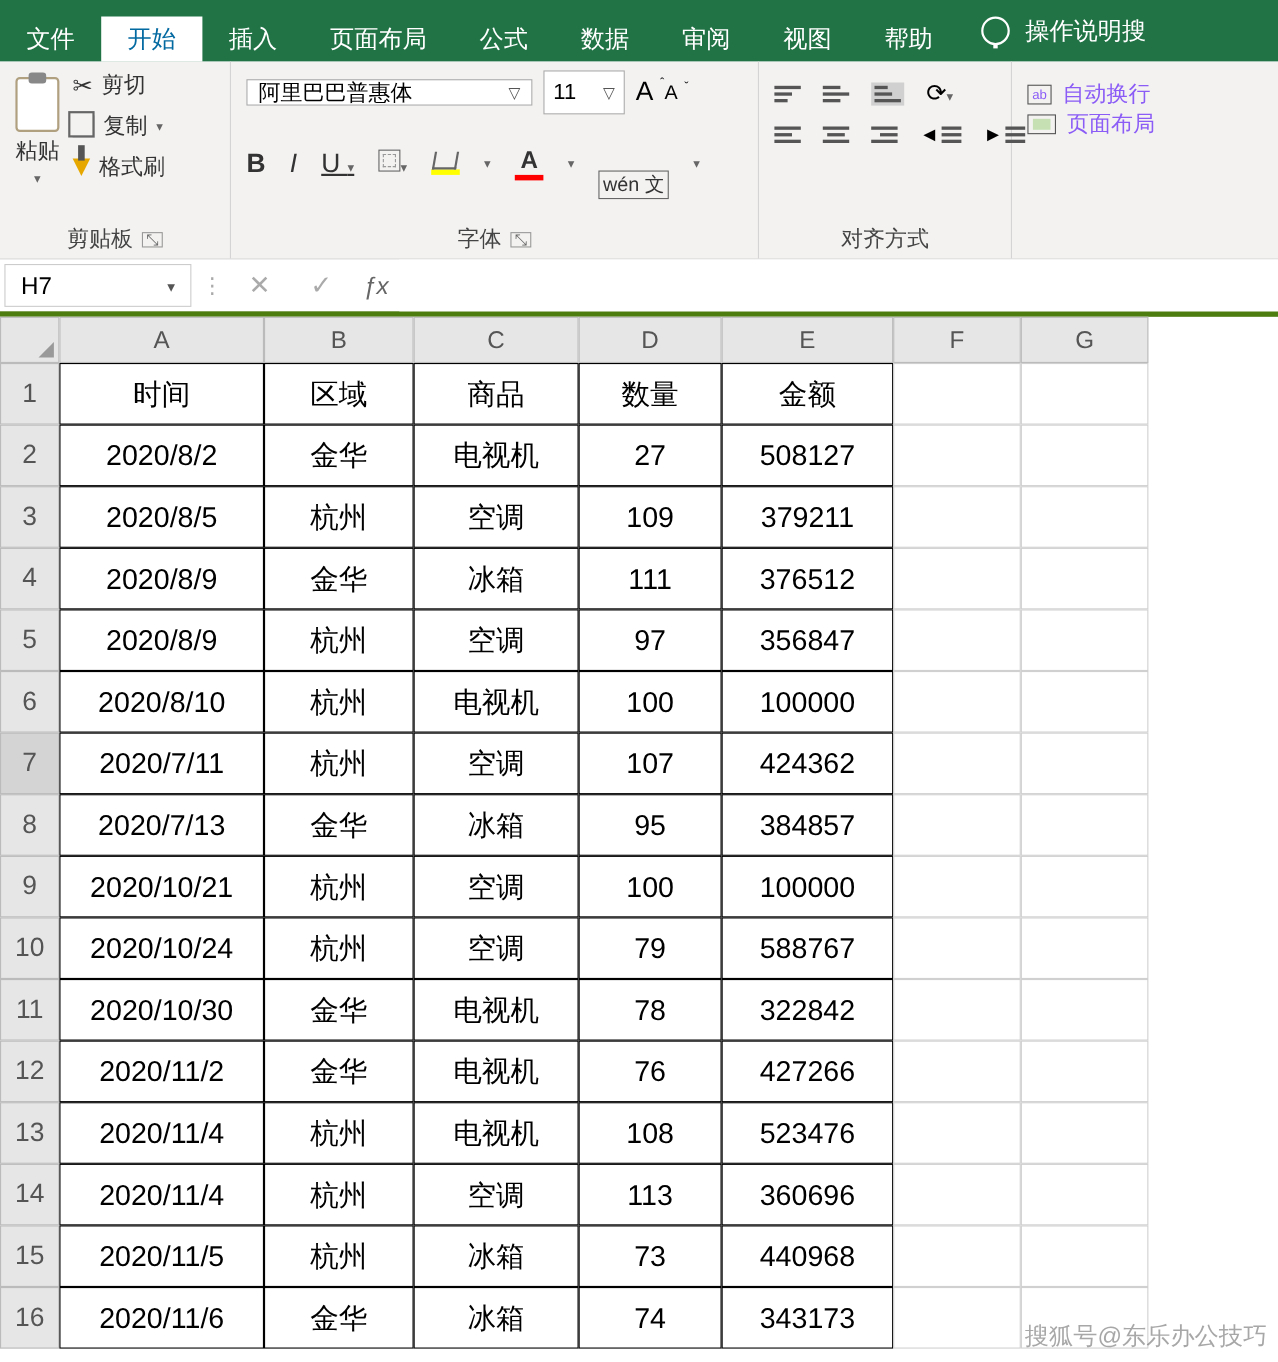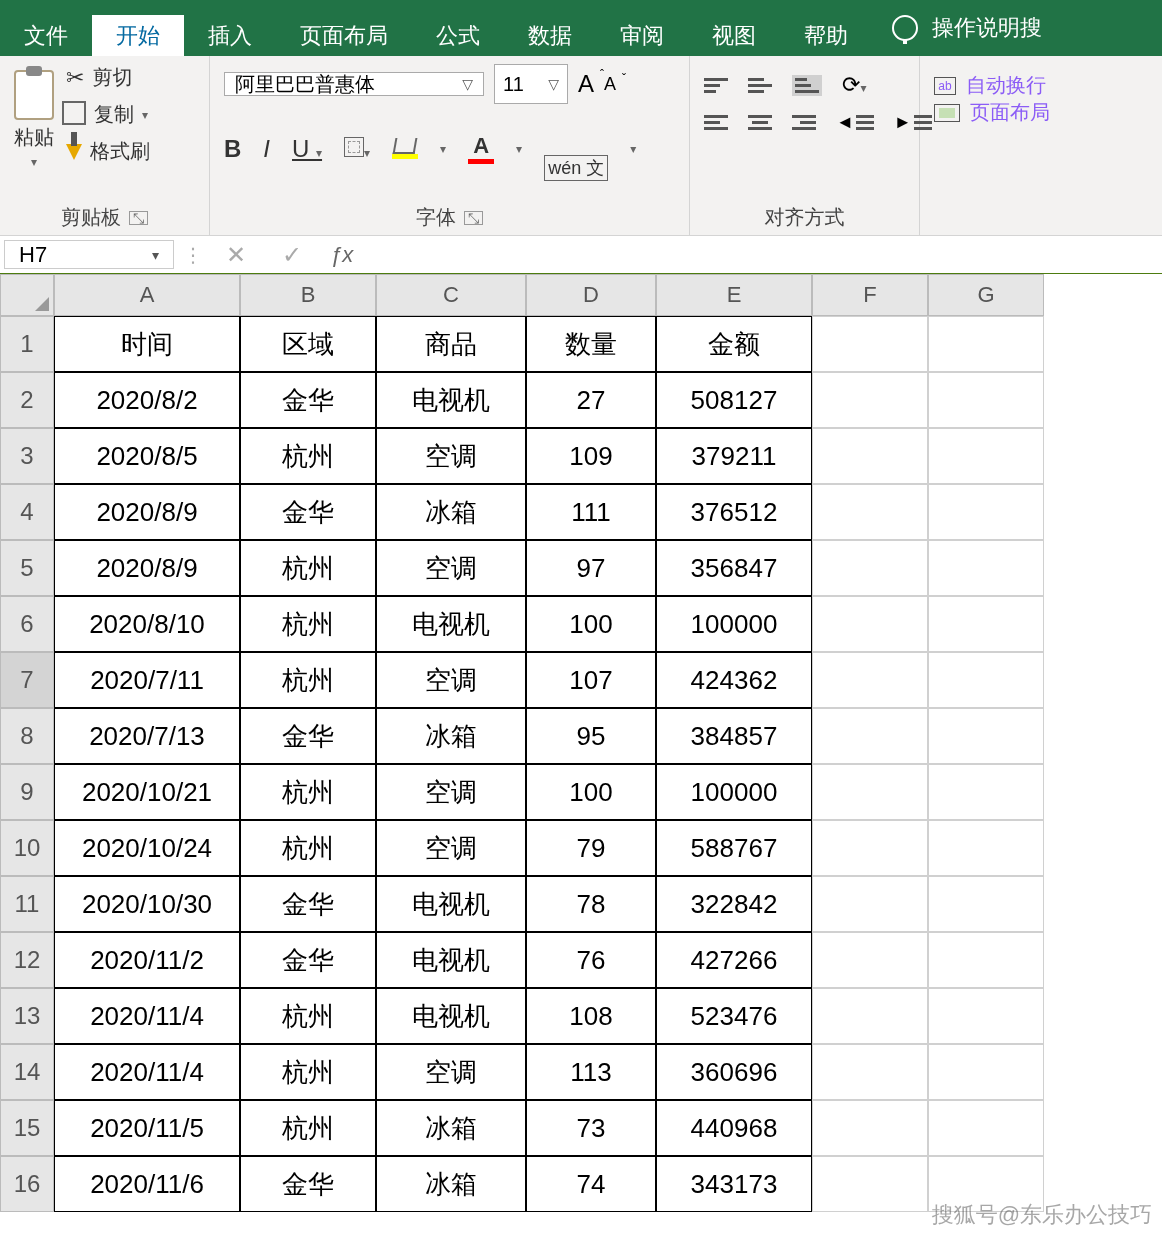--- a/index.html
+++ b/index.html
@@ -63,21 +63,21 @@
 .indlines{display:inline-flex;flex-direction:column;gap:3px;}
 .indlines i{display:block;width:18px;height:3px;background:#555;}
 .rot{font-size:22px;}
 .wrap-ic{width:22px;height:18px;border:1px solid #555;display:inline-flex;align-items:center;justify-content:center;font-size:12px;}
 .merge-ic{width:26px;height:18px;border:1px solid #555;display:inline-block;position:relative;}
 .merge-ic::after{content:"";position:absolute;left:4px;right:4px;top:3px;bottom:3px;background:#c6e0b4;}
 .extra{display:flex;flex-direction:column;gap:0;font-size:20px;color:#8b5cf6;padding-top:8px;}
 .extra-row{display:flex;align-items:center;gap:10px;}
 
 
-.fbar{height:38px;border-bottom:1px solid #4d7c0f;display:flex;align-items:stretch;background:#fff;}
+.fbar{height:52px;border-bottom:5px solid #4d7c0f;display:flex;align-items:stretch;background:#fff;}
 .namebox{width:170px;border:1px solid #ccc;display:flex;align-items:center;justify-content:space-between;padding:0 14px;font-size:22px;margin:4px;}
 .fdots{width:30px;display:flex;align-items:center;justify-content:center;color:#aaa;font-size:20px;}
 .fbtn{width:56px;display:flex;align-items:center;justify-content:center;font-size:24px;color:#aaa;}
 .fx{font-style:italic;font-size:22px;color:#666;display:flex;align-items:center;padding:0 10px;}
 .finput{flex:1;border:none;outline:none;font-size:20px;padding:0 8px;}
 
 
 .sheet{display:grid;grid-template-columns:54px 186px 136px 150px 130px 156px 116px 116px;}
 .hdr{background:#e6e6e6;border:1px solid #bbb;display:flex;align-items:center;justify-content:center;height:42px;font-size:22px;color:#555;}
 .corner{background:#e6e6e6;border:1px solid #bbb;position:relative;}

